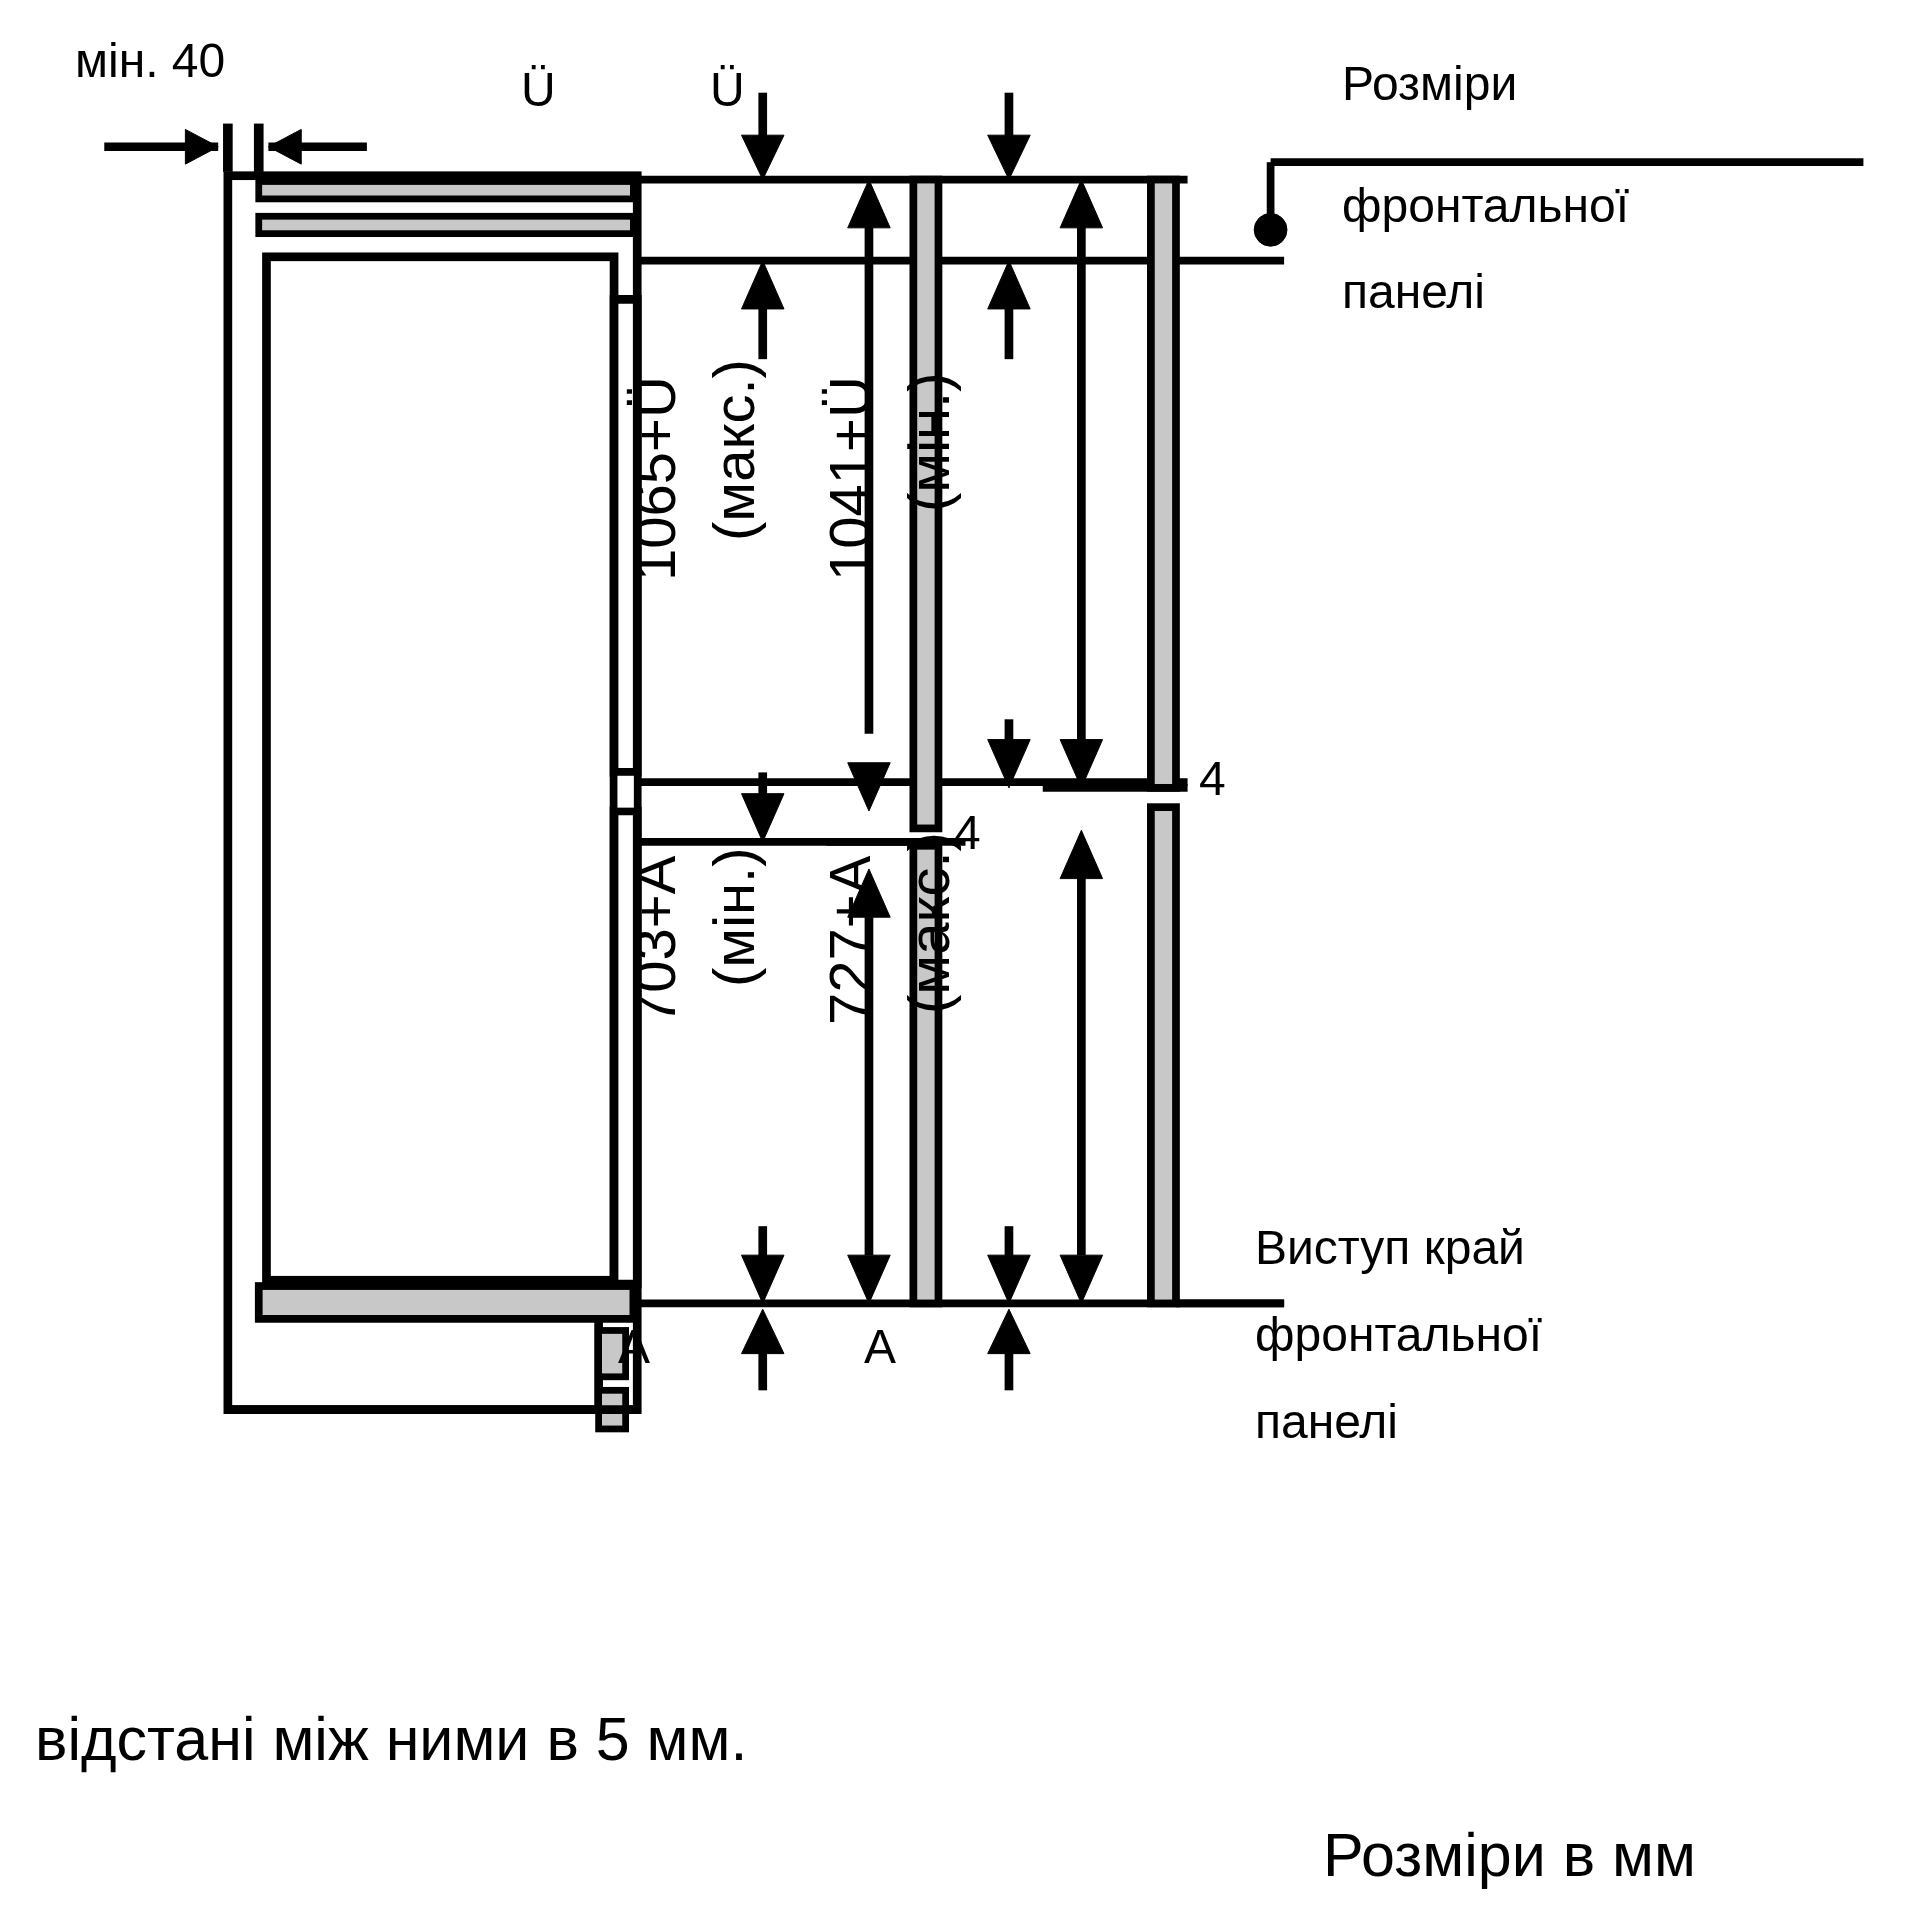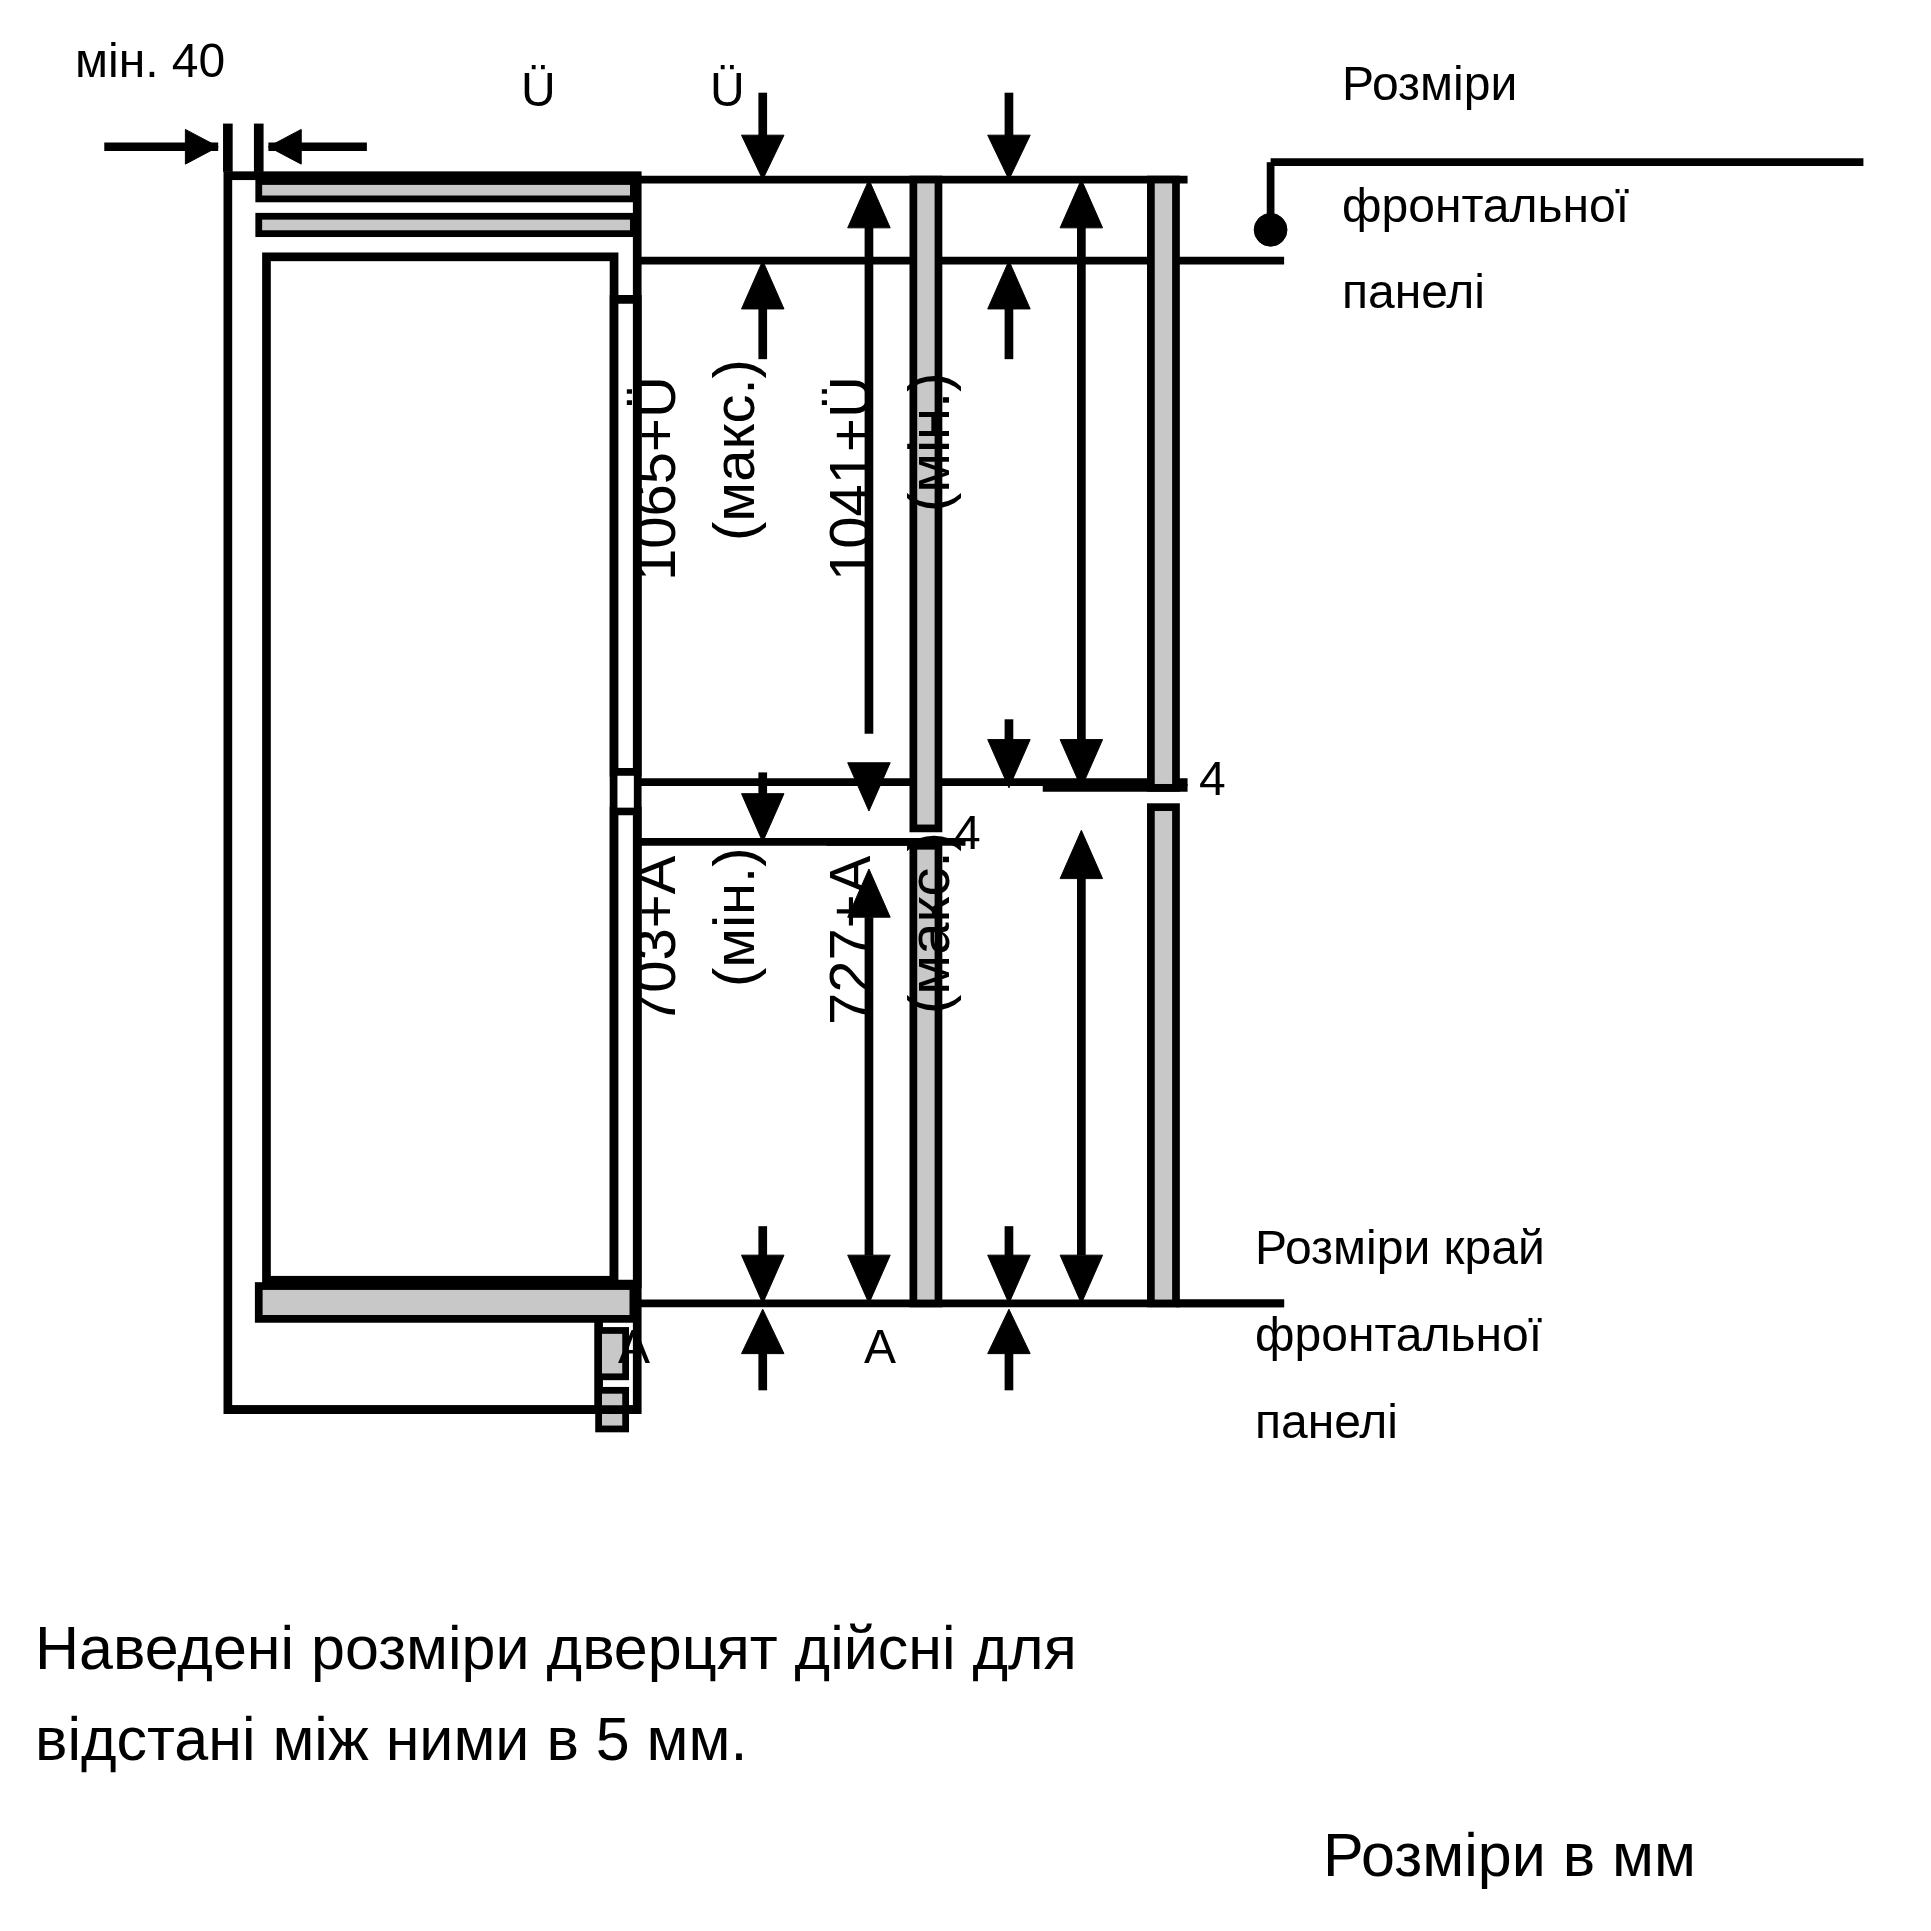--- a/index.html
+++ b/index.html
@@ -169,23 +169,22 @@
 <div class="txt dim rot" style="left:821px;top:1025px;">727+A</div>
 <div class="txt dim rot" style="left:900px;top:1014px;">(макс.)</div>
 
 <div class="txt big" style="left:954px;top:809px;">4</div>
 <div class="txt big" style="left:1199px;top:755px;">4</div>
 
 <div class="txt big" style="left:1342px;top:60px;">Розміри</div>
 <div class="txt big" style="left:1342px;top:182px;">фронтальної</div>
 <div class="txt big" style="left:1342px;top:268px;">панелі</div>
 
-<div class="txt big" style="left:1255px;top:1224px;">Розміри край</div>
+<div class="txt big" style="left:1255px;top:1224px;">Виступ край</div>
 <div class="txt big" style="left:1255px;top:1311px;">фронтальної</div>
 <div class="txt big" style="left:1255px;top:1398px;">панелі</div>
 
-<div class="txt cap" style="left:35px;top:1618px;">Наведені розміри дверцят дійсні для</div>
 <div class="txt cap" style="left:35px;top:1709px;">відстані між ними в 5 мм.</div>
 
 <div class="txt cap" style="left:1323px;top:1825px;">Розміри в мм</div>
 
 </div>
 
 
 </body></html>

